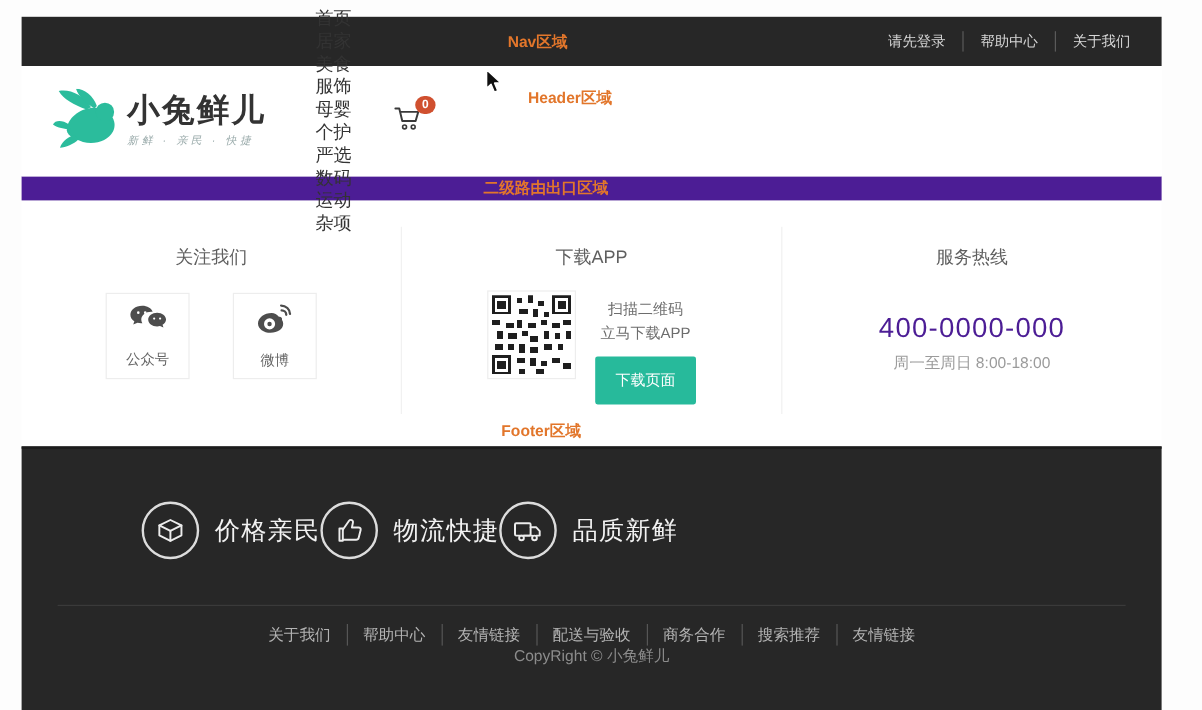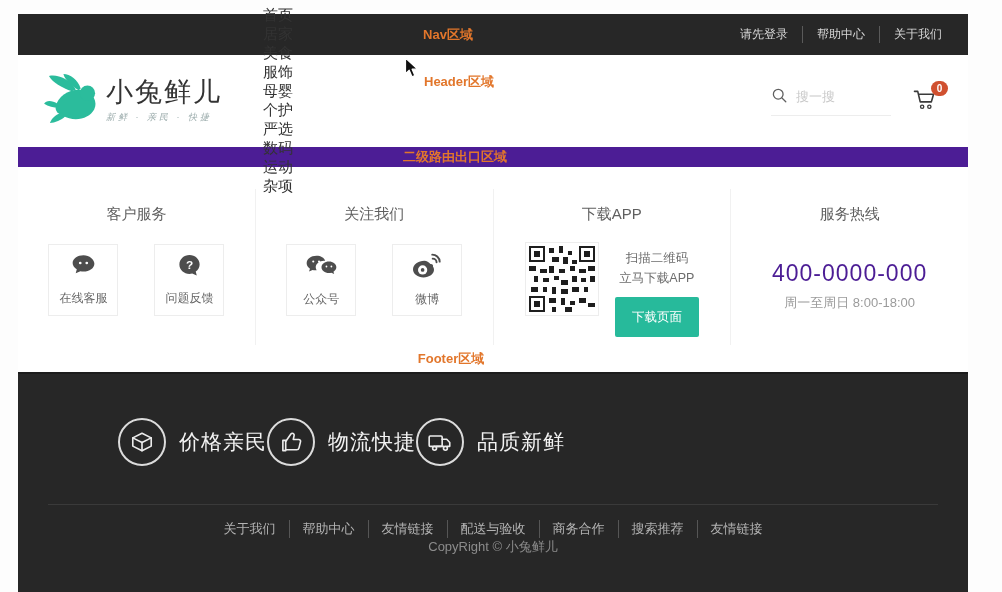--- a/index.html
+++ b/index.html
@@ -14,23 +14,23 @@
   .topnav .region-label { position:absolute; left:0; right:0; text-align:center;
     transform:translateX(-45px); pointer-events:none; }
   .topnav ul { list-style:none; display:flex; align-items:center; }
   .topnav li { font-size:12px; color:#d6d6d6; cursor:pointer; }
   .topnav li + li { border-left:1px solid #5a5a5a; margin-left:14px; padding-left:14px; }
 
   
   header { height:92px; background:#fff; position:relative; display:flex; align-items:center; }
   .logo { display:flex; align-items:center; margin-left:26px; cursor:pointer; }
   .logo-txt { margin-left:4px; }
-  .logo-title { font-size:27px; font-weight:normal; color:#333; letter-spacing:2px; line-height:1.1; }
+  .logo-title { font-size:27px; font-weight:bold; color:#333; letter-spacing:2px; line-height:1.1; }
   .logo-slogan { font-size:9px; color:#9aa; letter-spacing:3px; margin-top:3px;font-style:italic; }
-  .hdr-label { position:absolute; left:406px; top:18px; }
+  .hdr-label { position:absolute; left:422px; top:18px; }
   nav.mainnav ul { list-style:none; display:flex; margin-left:28px;flex-direction:column; }
   nav.mainnav li { font-size:15px; color:#333; margin:0 13px; cursor:pointer; white-space:nowrap; }
   .search { margin-left:auto; display:flex; align-items:center; gap:8px;
     width:120px; border-bottom:1px solid #ededed; padding-bottom:7px; cursor:text; }
   .search-ph { font-size:13px; color:#c9c9c9; }
   .cart { position:relative; margin:0 30px 0 22px; cursor:pointer; }
   .cart-badge { position:absolute; top:-7px; right:-10px; min-width:17px; height:15px;
     background:#d0502f; border-radius:9px; color:#fff; font-size:10px; line-height:15px;
     text-align:center; padding:0 4px; font-weight:bold; }
 
@@ -120,72 +120,39 @@
         <li>服饰</li>
         <li>母婴</li>
         <li>个护</li>
         <li>严选</li>
         <li>数码</li>
         <li>运动</li>
         <li>杂项</li>
       </ul>
     </nav>
 
-    <div class="search">
-      <span>
-        <svg width="17" height="17" viewBox="0 0 20 20">
-          <circle cx="8.5" cy="8.5" r="5.7" fill="none" stroke="#5f5f5f" stroke-width="1.5"></circle>
-          <line x1="12.9" y1="12.9" x2="17.4" y2="17.4" stroke="#5f5f5f" stroke-width="1.5" stroke-linecap="round"></line>
-        </svg>
-      </span>
-      <span class="search-ph">搜一搜</span>
-    </div>
 
     <div class="cart">
       <span>
         <svg width="25" height="23" viewBox="0 0 26 24">
           <path d="M1.5 3.5h3.4l2.6 11h11.6l2.3-8H6.6" fill="none" stroke="#3a3a3a" stroke-width="1.7" stroke-linejoin="round" stroke-linecap="round"></path>
           <circle cx="9.5" cy="19.6" r="1.7" fill="none" stroke="#3a3a3a" stroke-width="1.4"></circle>
           <circle cx="17" cy="19.6" r="1.7" fill="none" stroke="#3a3a3a" stroke-width="1.4"></circle>
         </svg>
       </span>
       <span class="cart-badge">0</span>
     </div>
   </header>
 
   <div class="router-band">
     <span class="region-label">二级路由出口区域</span>
   </div>
 
   <section class="services">
 
-    <div class="scol">
-      <div class="scol-title">客户服务</div>
-      <div class="sboxes">
-        <div class="sbox">
-          <span>
-            <svg width="29" height="26" viewBox="0 0 32 28">
-              <path fill="#4d4d4d" d="M16 2C9.4 2 4 5.9 4 10.7c0 2.8 1.8 5.3 4.6 6.9L7.4 22l5.2-2.1c1.1.2 2.2.3 3.4.3 6.6 0 12-3.9 12-8.7S22.6 2 16 2z"></path>
-              <circle cx="12.4" cy="10.7" r="1.5" fill="#fff"></circle>
-                <circle cx="19.6" cy="10.7" r="1.5" fill="#fff"></circle>
-            </svg>
-          </span>
-          <span class="sbox-label">在线客服</span>
-        </div>
-        <div class="sbox">
-          <span>
-            <svg width="27" height="26" viewBox="0 0 32 30">
-              <path fill="#4d4d4d" d="M16 2C9.4 2 4 7 4 13.2c0 6.2 5.4 11.2 12 11.2 1.1 0 2.2-.1 3.2-.4l5.4 2.2-1.2-4.6c2.8-2 4.6-5.1 4.6-8.4C28 7 22.6 2 16 2z"></path>
-              <text x="16" y="18.5" font-size="14" font-weight="bold" fill="#fff" text-anchor="middle">?</text>
-            </svg>
-          </span>
-          <span class="sbox-label">问题反馈</span>
-        </div>
-      </div>
-    </div>
 
     <div class="scol">
       <div class="scol-title">关注我们</div>
       <div class="sboxes">
         <div class="sbox">
           <span>
             <svg width="33" height="27" viewBox="0 0 40 32">
               <g fill="#4d4d4d">
                 <path d="M14 3C7 3 2 7.2 2 12c0 2.7 1.5 5 4 6.6L4.9 22l4.3-1.9c1.1.3 2.3.5 3.6.5h1.3C13.4 19.6 13 18.4 13 17c0-4.5 4.5-8 10-8h1.5C23.3 5.5 19 3 14 3z"></path>
                 <path d="M38 17c0-3.9-4-7-9-7s-9 3.1-9 7 4 7 9 7c1 0 2-.1 2.9-.4L35.4 25l-.9-2.7C36.6 21 38 19.1 38 17z"></path>

